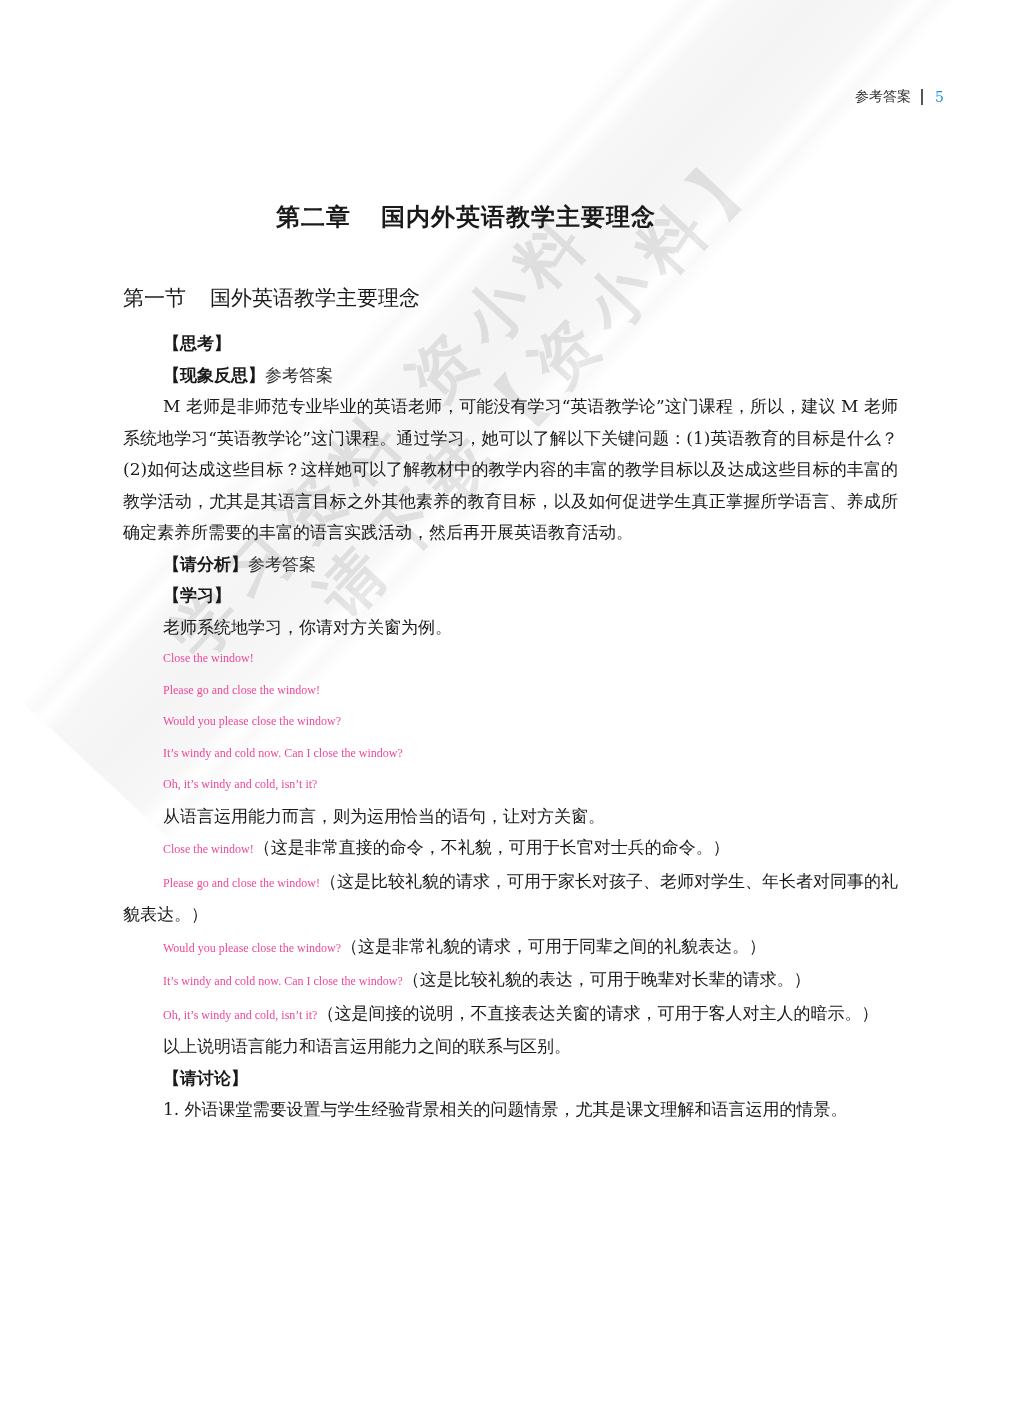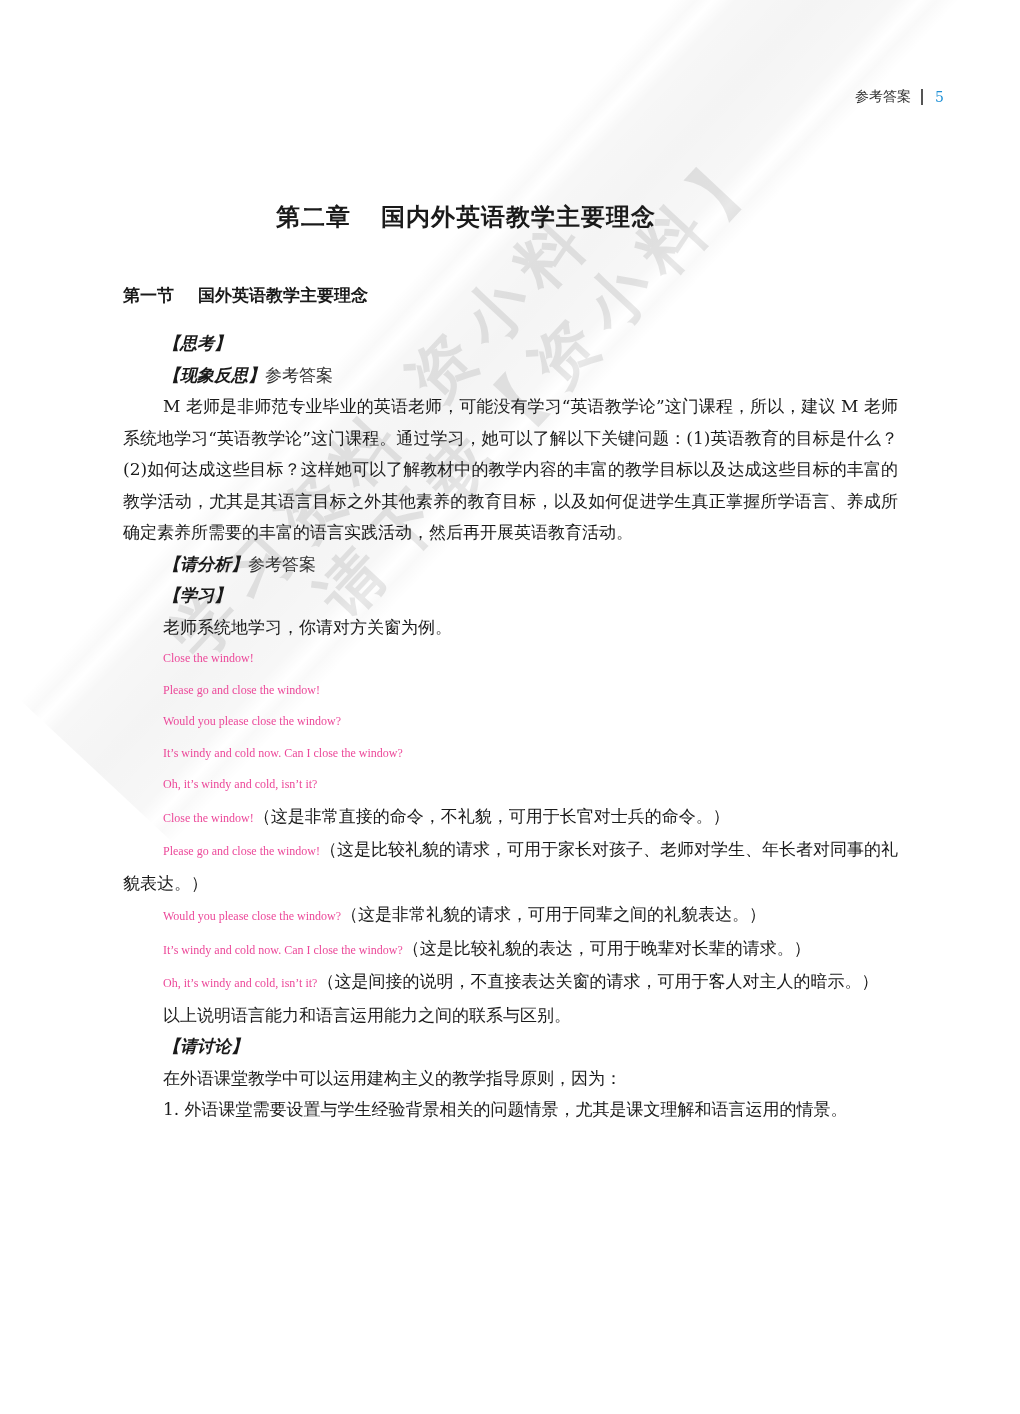--- a/index.html
+++ b/index.html
@@ -33,31 +33,31 @@
     .running-header .page-no { color: #1e90d6; font-family: "DejaVu Serif", serif; font-size: 14px; }
 
     .chapter-title {
       position: absolute; top: 201px; left: 0; width: 932px; text-align: center;
       font-size: 24px; font-weight: bold; letter-spacing: 1px;
     }
     .chapter-title .gap { display: inline-block; width: 30px; }
 
     .section-heading {
       position: absolute; top: 284px; left: 123px;
-      font-family: "DejaVu Sans", sans-serif; font-size: 17px; font-weight: bold;
+      font-family: "DejaVu Sans", sans-serif; font-size: 21px; font-weight: normal;
     }
     .section-heading .gap { display: inline-block; width: 24px; }
 
     .body {
       position: absolute; top: 328px; left: 123px; width: 775px;
       font-size: 17px; line-height: 31.5px;
     }
     .p { margin: 0; text-indent: 40px; text-align: justify; }
     .p.noindent { text-indent: 0; padding-left: 40px; }
-    .marker { font-family: "DejaVu Sans", sans-serif; font-weight: bold; font-style: italic; }
+    .marker { font-family: "DejaVu Sans", sans-serif; font-weight: bold; }
     .after-marker { font-family: "DejaVu Sans", sans-serif; font-weight: normal; color: #333; }
     .en { font-family: "Liberation Serif", serif; font-size: 12px; color: #ec4899; }
   </style>
 </head>
 <body>
 
 <div class="watermark">
   <div class="wm-band">
     <div class="wm-text l1">学习资料 资小料</div>
     <div class="wm-text l2">请下载【资小料】</div>
@@ -92,27 +92,27 @@
   </p>
   <p class="p noindent">
     <span class="marker">【学习】</span>
   </p>
   <p class="p">老师系统地学习，你请对方关窗为例。</p>
   <p class="p en">Close the window!</p>
   <p class="p en">Please go and close the window!</p>
   <p class="p en">Would you please close the window?</p>
   <p class="p en">It’s windy and cold now. Can I close the window?</p>
   <p class="p en">Oh, it’s windy and cold, isn’t it?</p>
+  <p class="p">从语言运用能力而言，则为运用恰当的语句，让对方关窗。</p>
 
   <p class="p"><span class="en">Close the window!</span><span>（这是非常直接的命令，不礼貌，可用于长官对士兵的命令。）</span></p>
   <p class="p"><span class="en">Please go and close the window!</span><span>（这是比较礼貌的请求，可用于家长对孩子、老师对学生、年长者对同事的礼貌表达。）</span></p>
   <p class="p"><span class="en">Would you please close the window?</span><span>（这是非常礼貌的请求，可用于同辈之间的礼貌表达。）</span></p>
   <p class="p"><span class="en">It’s windy and cold now. Can I close the window?</span><span>（这是比较礼貌的表达，可用于晚辈对长辈的请求。）</span></p>
   <p class="p"><span class="en">Oh, it’s windy and cold, isn’t it?</span><span>（这是间接的说明，不直接表达关窗的请求，可用于客人对主人的暗示。）</span></p>
 
   <p class="p">以上说明语言能力和语言运用能力之间的联系与区别。</p>
 
   <p class="p noindent">
     <span class="marker">【请讨论】</span>
   </p>
-  <p class="p">在外语课堂教学中可以运用建构主义的教学指导原则，因为：</p>
   <p class="p">1. 外语课堂需要设置与学生经验背景相关的问题情景，尤其是课文理解和语言运用的情景。</p>
 </div>
 
 </body></html>

